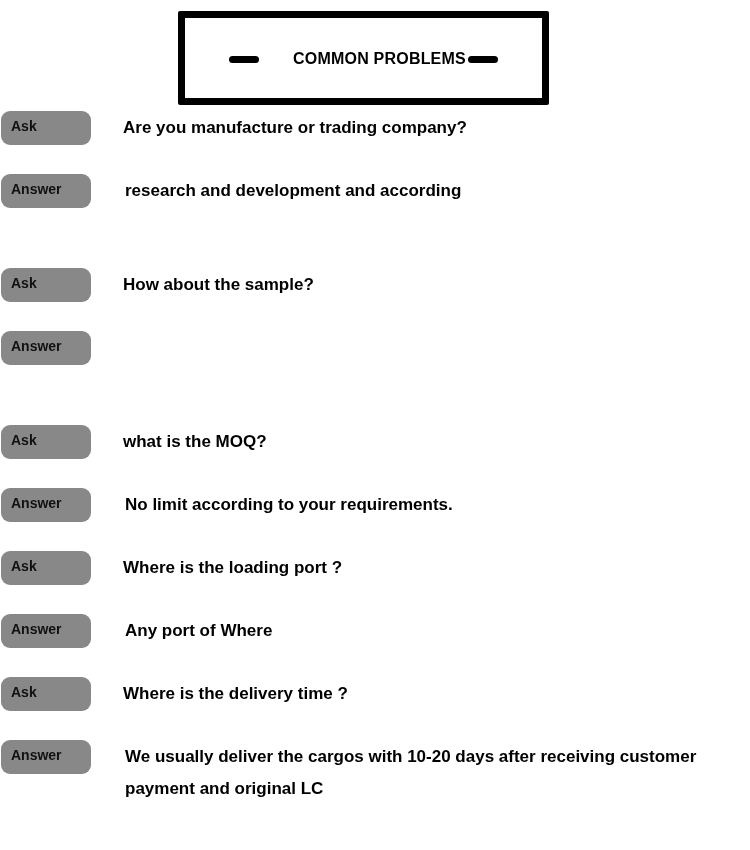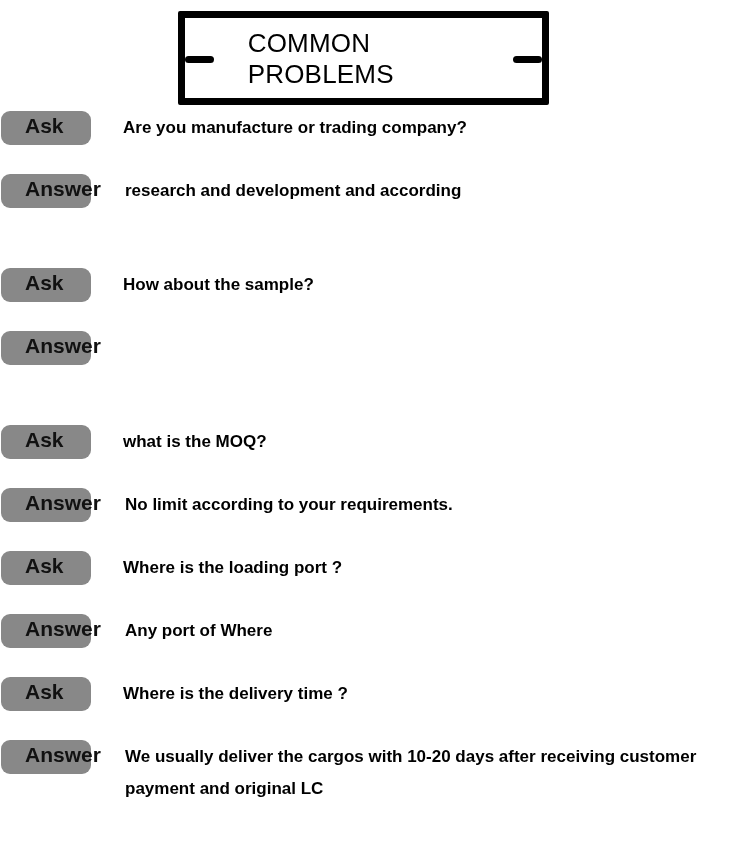--- a/index.html
+++ b/index.html
@@ -7,27 +7,27 @@
       width: 750px; height: 850px; position: relative; overflow: hidden;
       font-family: "Liberation Sans", sans-serif; color: #000;
     }
     .title-box {
       position: absolute; left: 178px; top: 11px; width: 357px; height: 80px;
       border: 7px solid #000; border-radius: 2px; background: #fff;
       display: flex; align-items: center; justify-content: center;
     }
     .title-inner { display: flex; align-items: center; gap: 2px; margin-top: 2px; }
     .dash { width: 30px; height: 7px; background: #000; border-radius: 4px; }
-    .title-text { font-weight: normal; font-size: 26px; letter-spacing: 0.2px; margin-left: 32px; }
+    .title-text { font-weight: bold; font-size: 16px; letter-spacing: 0.2px; margin-left: 32px; }
     .row { position: absolute; left: 0; width: 750px; }
     .pill {
       position: absolute; left: 1px; top: 0; width: 90px; height: 34px;
       background: #888888; border-radius: 9px;
-      font-weight: bold; font-size: 21px; color: #111;
-      box-sizing: border-box; padding-left: 24px; line-height: 30px;
+      font-weight: bold; font-size: 14px; color: #111;
+      box-sizing: border-box; padding-left: 10px; line-height: 30px;
     }
     .text {
       position: absolute; top: 4px; font-weight: bold; font-size: 17px;
       line-height: 32px; margin-top: -3px; width: 630px; margin-left: 20px;
     }
     .text.ask { left: 103px; }
     .text.answer { left: 105px; }
   </style>
 </head>
 <body>

